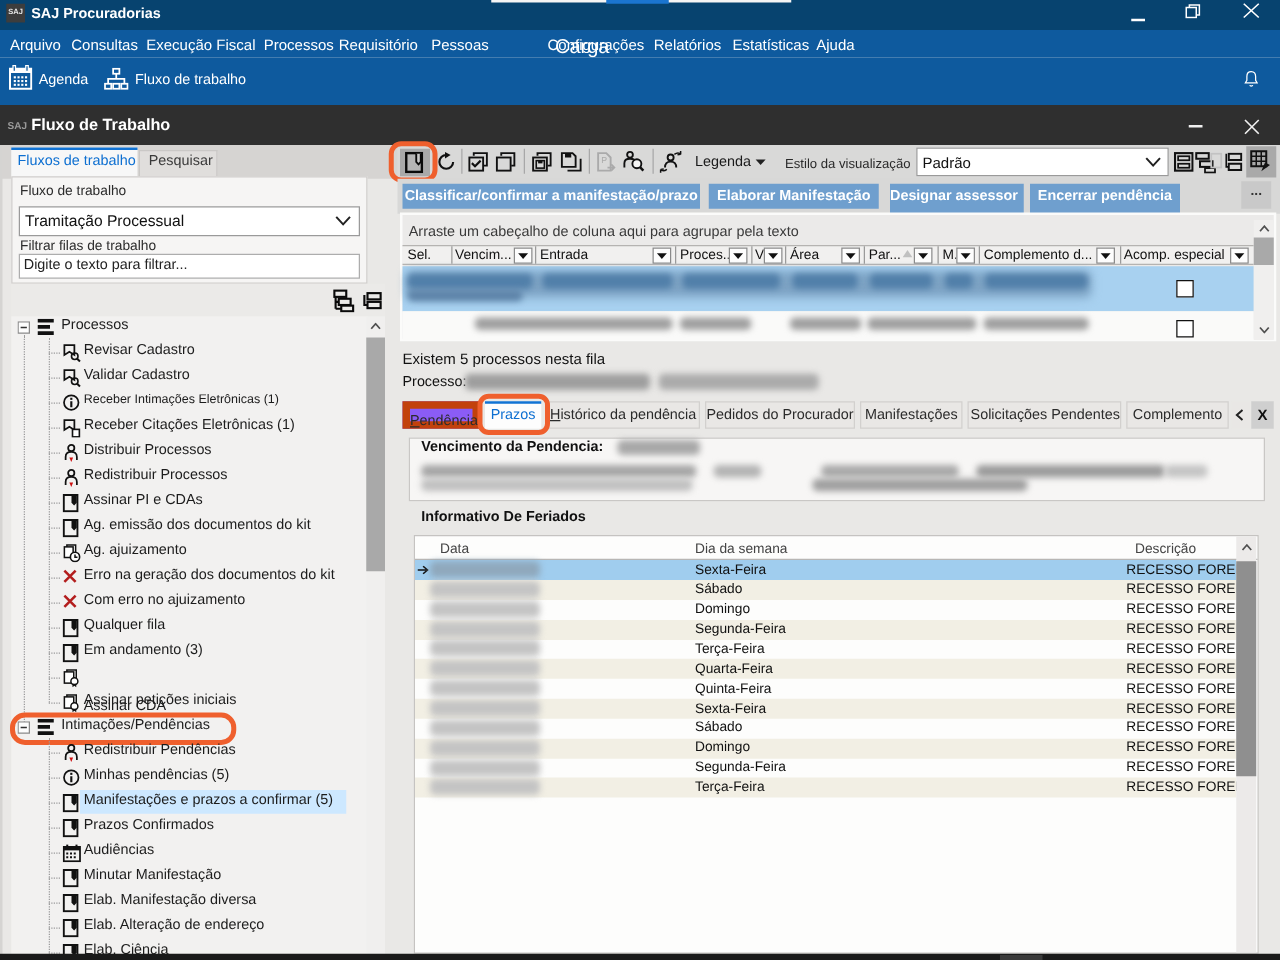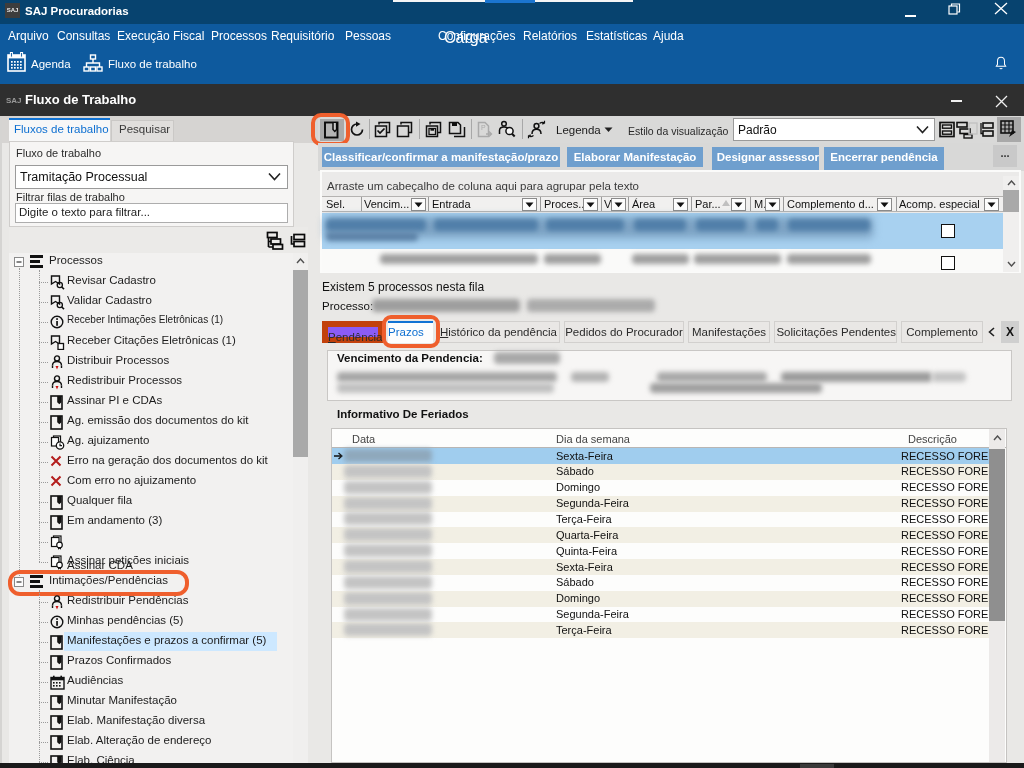--- a/index.html
+++ b/index.html
@@ -398,21 +398,21 @@
 <svg class="abs" style="left:50px;top:755px;" width="13" height="15" viewBox="0 0 13 15">
 <rect x="1" y="1" width="11" height="13" fill="none" stroke="#111" stroke-width="1.6"></rect>
 <path d="M7.2 1 L7.2 7.2 L9.3 9.3 L11.4 7.2 L11.4 1 Z" fill="#111"></path>
   </svg>
 <div class="abs" style="left:67px;top:754px;color:#1c1c1c;font-size:11.5px;">Elab. Ciência</div>
 <div class="abs" style="left:39px;top:270px;width:1px;height:292px;border-left:1px dotted #9a9a9a;"></div>
 <div class="abs" style="left:39px;top:590px;width:1px;height:172px;border-left:1px dotted #9a9a9a;"></div>
 <div class="abs" style="left:318px;top:143px;width:706px;height:28px;background:#d8d8d7;"></div>
 <div class="abs" style="left:322px;top:147px;width:238px;height:20px;background:#6f9fce;color:#fff;font-size:11.5px;font-weight:bold;text-align:center;line-height:20px;white-space:nowrap;">Classificar/confirmar a manifestação/prazo</div>
 <div class="abs" style="left:567px;top:147px;width:136px;height:20px;background:#6f9fce;color:#fff;font-size:11.5px;font-weight:bold;text-align:center;line-height:20px;white-space:nowrap;">Elaborar Manifestação</div>
-<div class="abs" style="left:712px;top:147px;width:107px;height:36px;background:#6f9fce;color:#fff;font-size:11.5px;font-weight:bold;text-align:right;line-height:20px;white-space:nowrap;">Designar assessor</div>
+<div class="abs" style="left:712px;top:147px;width:107px;height:36px;background:#6f9fce;color:#fff;font-size:11.5px;font-weight:bold;text-align:left;line-height:20px;white-space:nowrap;">Designar assessor</div>
 <div class="abs" style="left:824px;top:147px;width:120px;height:36px;background:#6f9fce;color:#fff;font-size:11.5px;font-weight:bold;text-align:center;line-height:20px;white-space:nowrap;">Encerrar pendência</div>
 <div class="abs" style="left:993px;top:145px;width:24px;height:22px;background:#c9c9c9;color:#333;font-size:11px;font-weight:bold;text-align:center;line-height:17px;">...</div>
 <div class="abs" style="left:320px;top:170px;width:701px;height:103px;background:#fbfbfa;"></div>
 <div class="abs" style="left:322px;top:172px;width:697px;height:99px;background:#ebeae9;"></div>
 <div class="abs" style="left:327px;top:180px;color:#3a3a3a;font-size:11.5px;">Arraste um cabeçalho de coluna aqui para agrupar pela texto</div>
 <div class="abs" style="left:322px;top:196px;width:681px;height:16px;background:#f1f0ef;border-top:1px solid #b5b3b1;border-bottom:1px solid #b5b3b1;"></div>
 <div class="abs" style="left:326px;top:198px;color:#111;font-size:11px;white-space:nowrap;">Sel.</div>
 <div class="abs" style="left:364px;top:198px;color:#111;font-size:11px;white-space:nowrap;">Vencim...</div>
 <div class="abs" style="left:432px;top:198px;color:#111;font-size:11px;white-space:nowrap;">Entrada</div>
 <div class="abs" style="left:544px;top:198px;color:#111;font-size:11px;white-space:nowrap;">Proces...</div>
@@ -500,21 +500,21 @@
 <div class="abs" style="left:322px;top:300px;color:#111;font-size:11.5px;">Processo:</div>
 <div class="blur" style="left:372px;top:299px;width:148px;height:13px;background:#9e9e9e;"></div>
 <div class="blur" style="left:527px;top:299px;width:128px;height:13px;background:#ababab;"></div>
 
 <div class="abs" style="left:322px;top:321px;width:62px;height:22px;background:#8b5cf6;border:6px solid #c2410c;color:#2b2b2b;font-size:11.5px;text-align:center;line-height:21px;white-space:nowrap;"><span style="text-decoration:underline;">P</span>endência</div>
 <div class="abs" style="left:437px;top:321px;width:123px;height:22px;background:#e9e7e5;border:1px solid #d2d0ce;color:#2b2b2b;font-size:11.5px;text-align:center;line-height:21px;white-space:nowrap;"><span style="text-decoration:underline;">H</span>istórico da pendência</div>
 <div class="abs" style="left:564px;top:321px;width:120px;height:22px;background:#e9e7e5;border:1px solid #d2d0ce;color:#2b2b2b;font-size:11.5px;text-align:center;line-height:21px;white-space:nowrap;">Pedidos do Procurador</div>
 <div class="abs" style="left:688px;top:321px;width:82px;height:22px;background:#e9e7e5;border:1px solid #d2d0ce;color:#2b2b2b;font-size:11.5px;text-align:center;line-height:21px;white-space:nowrap;">Manifestações</div>
 <div class="abs" style="left:774px;top:321px;width:123px;height:22px;background:#e9e7e5;border:1px solid #d2d0ce;color:#2b2b2b;font-size:11.5px;text-align:right;line-height:21px;white-space:nowrap;">Solicitações Pendentes</div>
 <div class="abs" style="left:901px;top:321px;width:82px;height:22px;background:#e9e7e5;border:1px solid #d2d0ce;color:#2b2b2b;font-size:11.5px;text-align:center;line-height:21px;white-space:nowrap;">Complemento</div>
-<div class="abs" style="left:388px;top:321px;width:45px;height:22px;background:#fdfdfd;border-top:2.5px solid #1173d4;color:#0d6fd1;font-size:11.5px;text-align:left;line-height:19px;">Prazos</div>
+<div class="abs" style="left:388px;top:321px;width:45px;height:22px;background:#fdfdfd;border-top:2.5px solid #1173d4;color:#0d6fd1;font-size:11.5px;text-align:center;line-height:19px;">Prazos</div>
 <div class="abs" style="left:382px;top:315px;width:58px;height:33px;border:4px solid #ef5f2d;border-radius:9px;"></div>
 <div class="abs" style="left:985px;top:321px;width:15px;height:22px;background:#e9e7e5;"></div>
 <svg class="abs" style="left:988px;top:327px;" width="7" height="10" viewBox="0 0 7 10">
     <path d="M6 1 L1.5 5 L6 9" fill="none" stroke="#222" stroke-width="1.6"></path>
   </svg>
 <div class="abs" style="left:1001px;top:321px;width:18px;height:22px;background:#cfcfcf;color:#111;font-weight:bold;font-size:12px;text-align:center;line-height:22px;">X</div>
 <div class="abs" style="left:327px;top:350px;width:685px;height:51px;background:#f7f6f5;border:1px solid #c9c7c5;"></div>
 <div class="abs" style="left:337px;top:352px;color:#111;font-size:11.5px;font-weight:bold;">Vencimento da Pendencia:</div>
 <div class="blur" style="left:494px;top:352px;width:66px;height:12px;background:#a8a8a8;"></div>
 <div class="blur" style="left:337px;top:372px;width:220px;height:10px;background:#a6a6a6;"></div>

